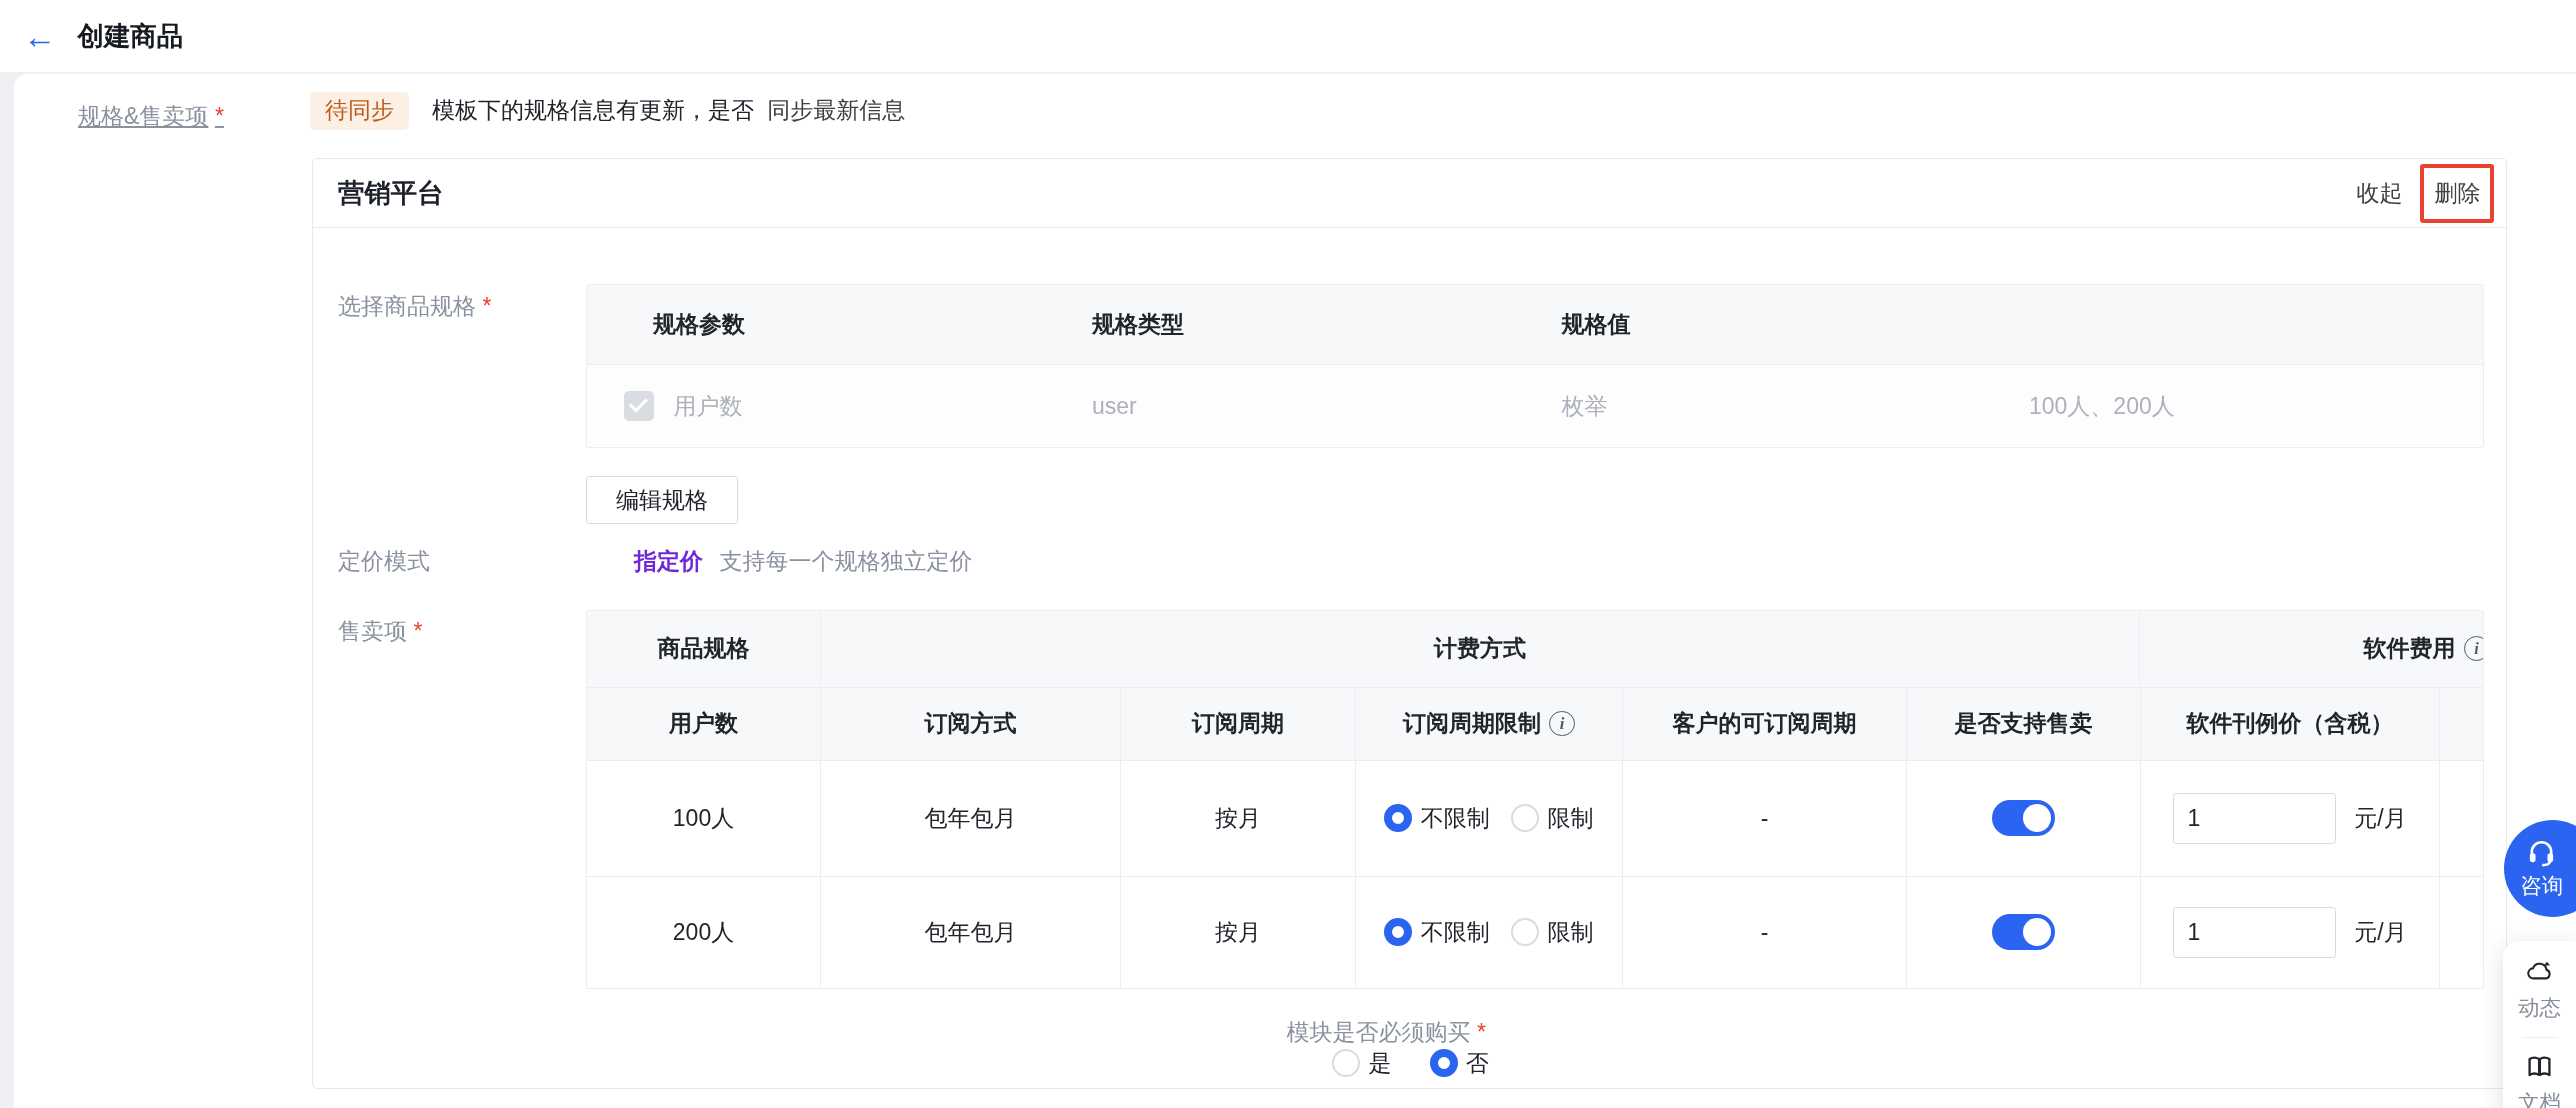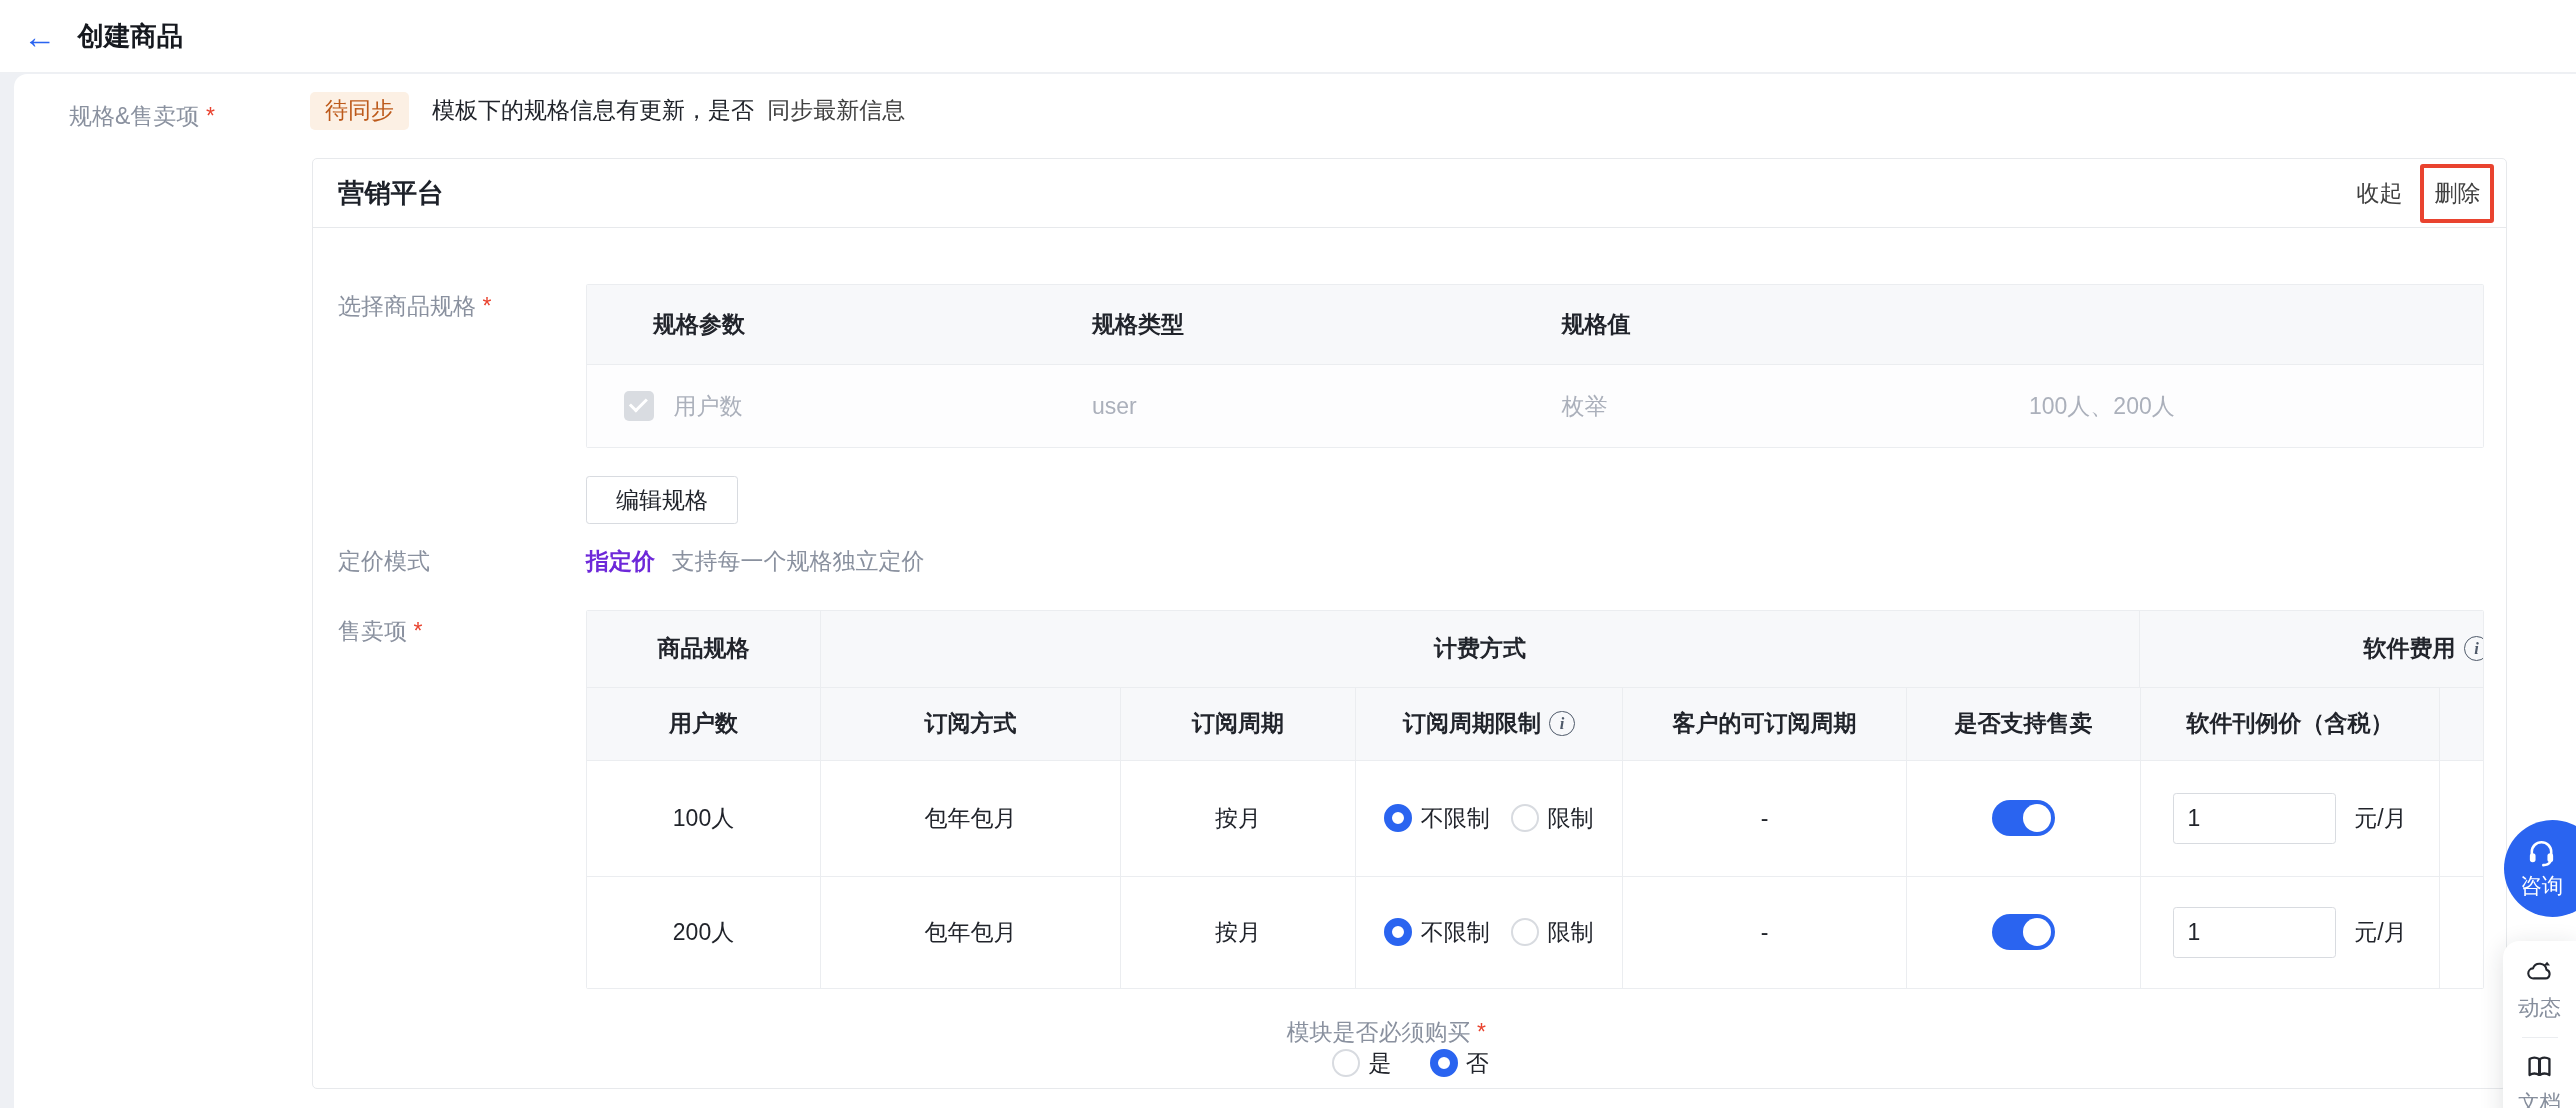--- a/index.html
+++ b/index.html
@@ -16,21 +16,21 @@
     background:#fff; border-bottom:1.7px solid #eef0f3; z-index:3;
     display:flex; align-items:center;
   }
   .back { margin-left:23px; color:#2a64f0; font-size:33px; line-height:1; cursor:pointer; }
   .page-title { margin-left:21.5px; font-size:26.4px; font-weight:700; color:#16191f; }
   
   .sheet {
     position:absolute; left:14px; top:74px; right:0; bottom:0;
     background:#fff; border-top-left-radius:13.2px; z-index:1;
   }
-  .section-label { position:absolute; left:69px; top:101px; color:#8a919f; z-index:2; }
+  .section-label { position:absolute; left:78px; top:101px; color:#8a919f; z-index:2;text-decoration:underline; }
   .req { color:#e9432f; margin-left:6.6px; }
   
   .sync-row { position:absolute; left:310px; top:92px; display:flex; align-items:center; z-index:2; }
   .badge {
     background:#fcf0e4; color:#bd5a1b; padding:7.4px 15px; border-radius:5px;
     font-size:23px; line-height:1; white-space:nowrap;
   }
   .sync-msg { margin-left:23px; color:#21242b; }
   .link { color:#404040; cursor:pointer; text-decoration:none; }
   .sync-link { margin-left:13.2px; }
@@ -80,21 +80,21 @@
   .cell-check span { margin-left:20px; }
   
   .btn-row { margin:28px 0 0 248px; }
   .btn {
     display:inline-flex; align-items:center; justify-content:center;
     min-width:152px; height:48px; padding:0 25px;
     background:#fff; border:1.7px solid #d8dbe0; border-radius:3.3px;
     font-size:23px; color:#21242b; cursor:pointer;
   }
   
-  .field-pricing { margin-top:21.5px; }
+  .field-pricing { margin-top:21.5px;gap:48px; }
   .field-pricing .f-label { padding-top:0; }
   .pricing-value { font-weight:700; color:#6d28d9; }
   .pricing-hint { color:#8a919f; margin-left:10px; }
   
   .field-sell { margin-top:33px; }
   .t2-clip { width:1898px; overflow:hidden; border:1.7px solid #ebedf0; border-radius:1.7px; }
   .t2 { width:2127px; }
   .t2 .grid8 { display:grid; grid-template-columns:234px 300px 235px 267px 284px 234px 299px 275px; }
   .t2 .grid3 { display:grid; grid-template-columns:234px 1319px 573px; }
   .t2-h1 { height:76px; background:#f7f8fa; }

